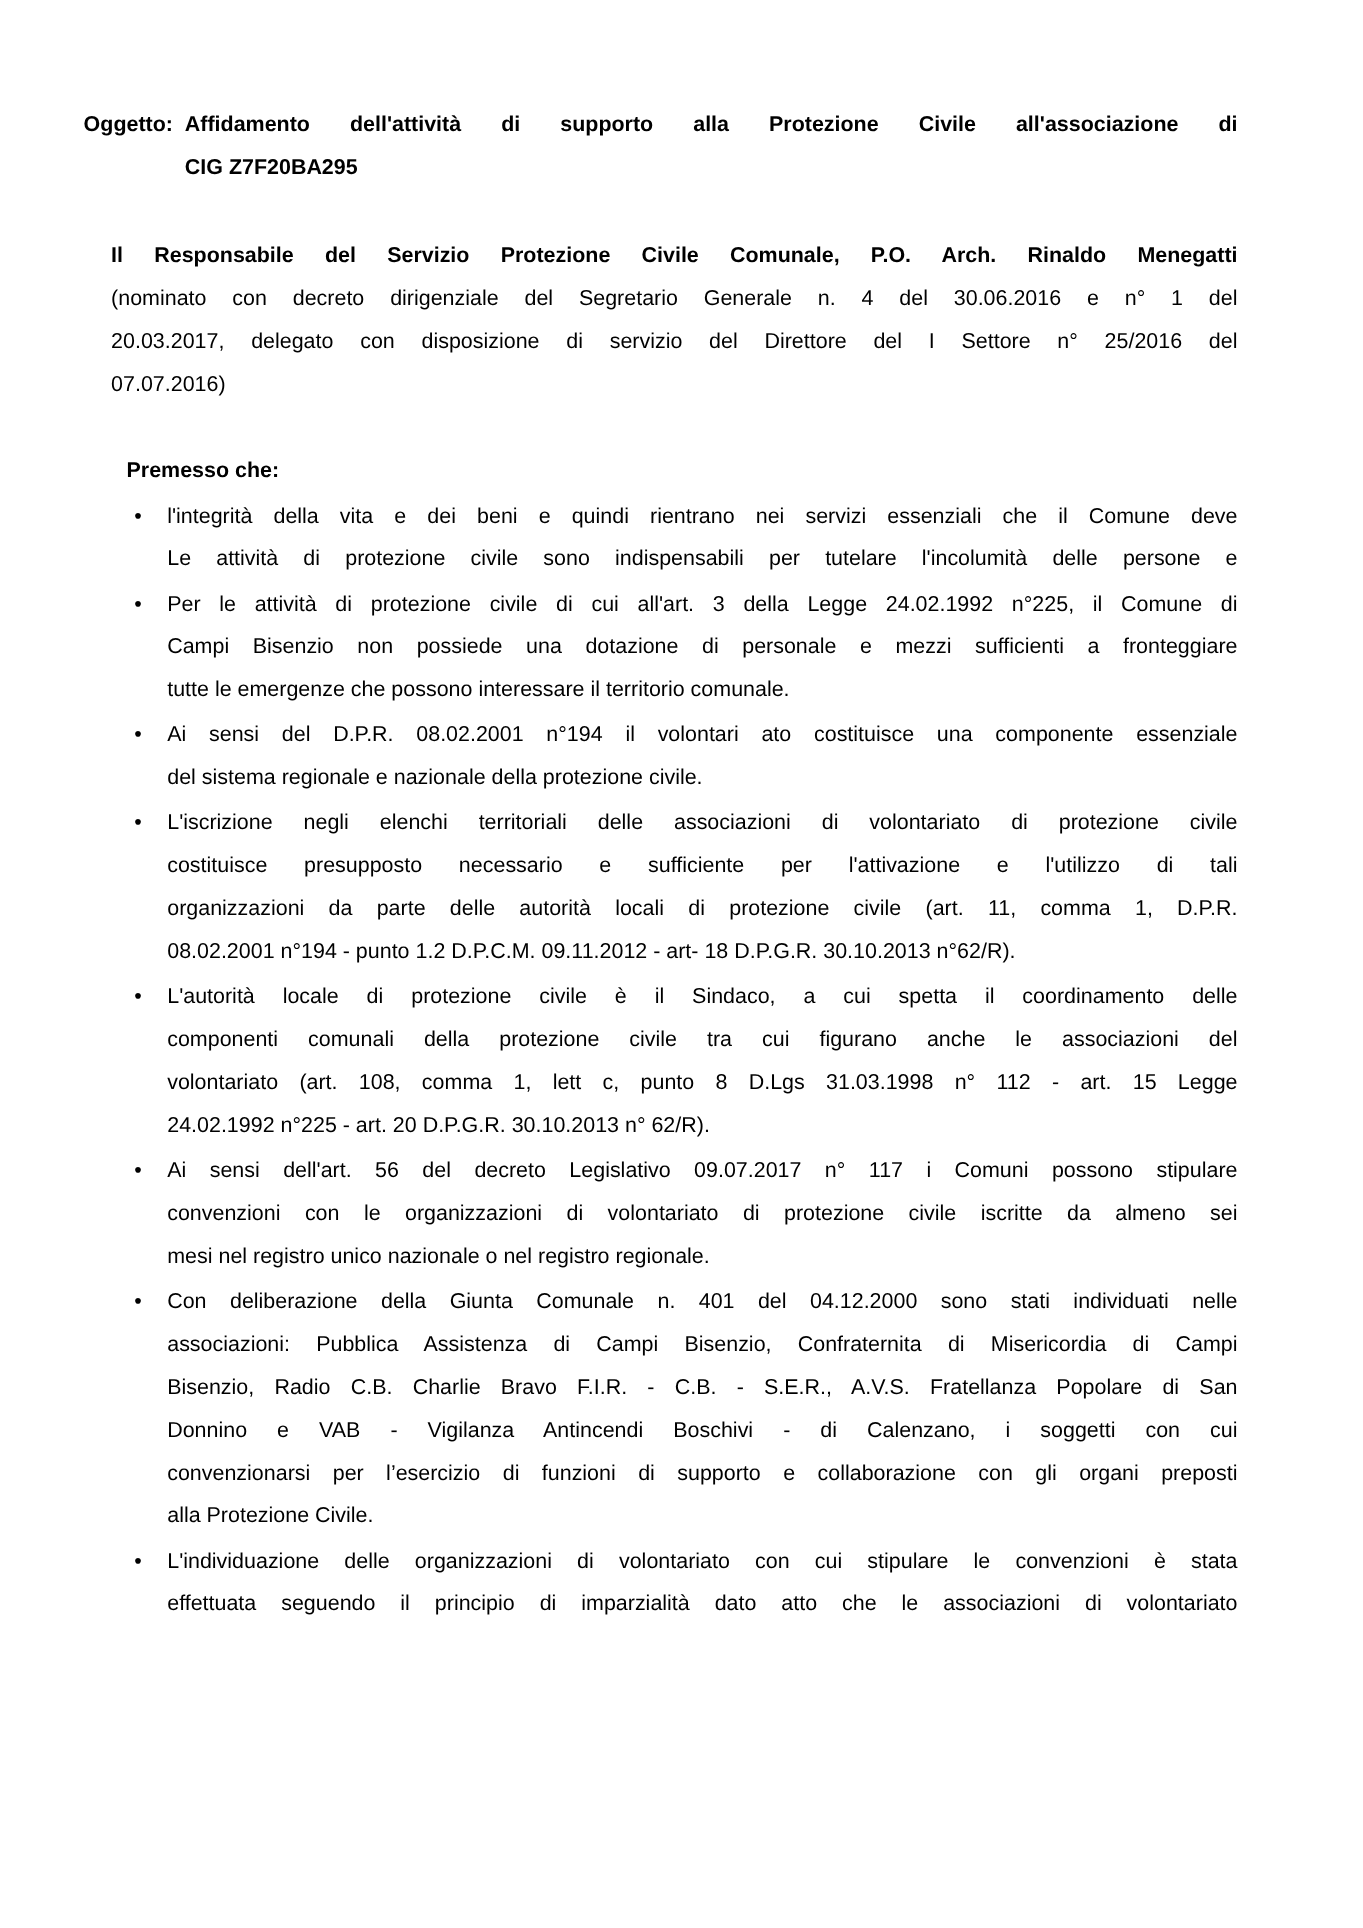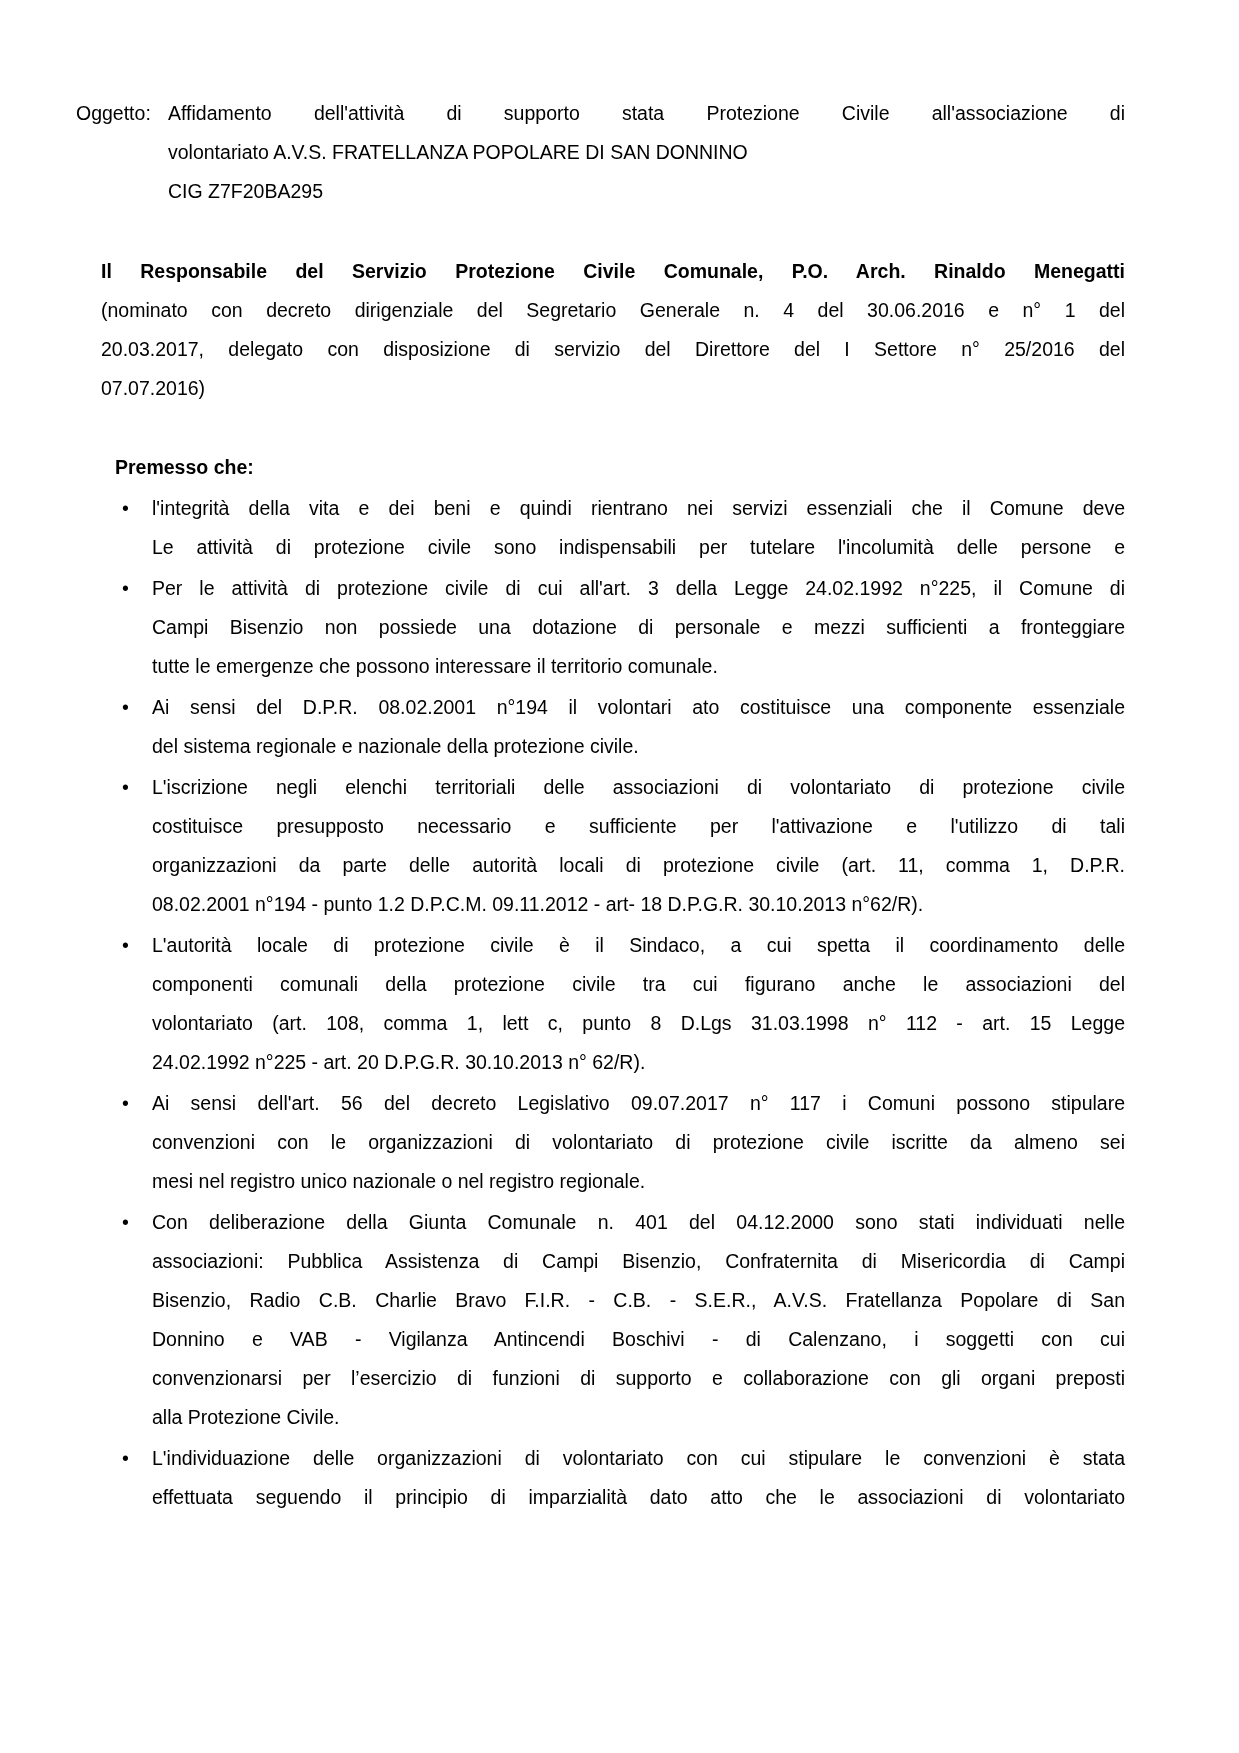--- a/index.html
+++ b/index.html
@@ -25,21 +25,21 @@
   }
   .j {
     text-align: justify;
     text-align-last: justify;
   }
   .bold {
     font-weight: 700;
   }
   .subject {
     display: flex;
-    font-weight: 400;
+    font-weight: 700;
     justify-content: flex-end;
   }
   .subject-label {
     flex: 0 0 92px;
     width: 92px;
   }
   .subject-body {
     flex: 1 1 auto;
     min-width: 0;
   }
@@ -68,22 +68,21 @@
   }
 </style>
 </head>
 <body>
 
 <div class="page">
 
   <div class="subject">
     <span class="subject-label">Oggetto:</span>
     <div class="subject-body">
-      <div class="ln j">Affidamento dell'attività di supporto stata Protezione Civile all'associazione di</div>
-      <div class="ln">volontariato A.V.S. FRATELLANZA POPOLARE DI SAN DONNINO</div>
+      <div class="ln j">Affidamento dell'attività di supporto alla Protezione Civile all'associazione di</div>
       <div class="ln">CIG Z7F20BA295</div>
     </div>
   </div>
 
   <div class="intro">
     <div class="ln j bold">Il Responsabile del Servizio Protezione Civile Comunale, P.O. Arch. Rinaldo Menegatti</div>
     <div class="ln j">(nominato con decreto dirigenziale del Segretario Generale n. 4 del 30.06.2016 e n° 1 del</div>
     <div class="ln j">20.03.2017, delegato con disposizione di servizio del Direttore del I Settore n° 25/2016 del</div>
     <div class="ln">07.07.2016)</div>
   </div>

